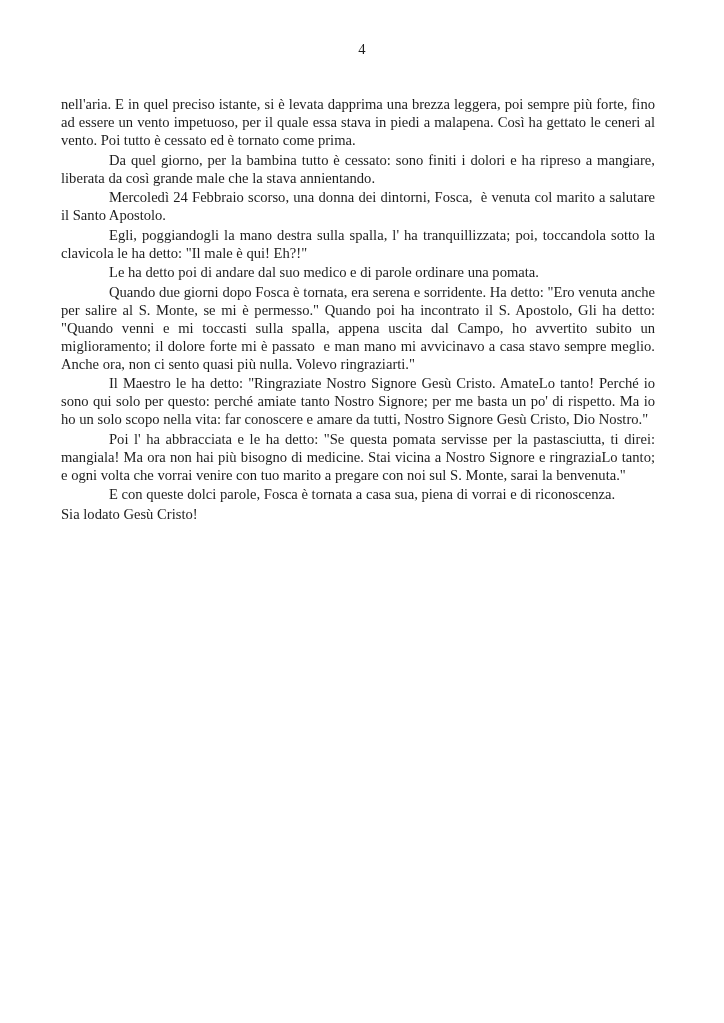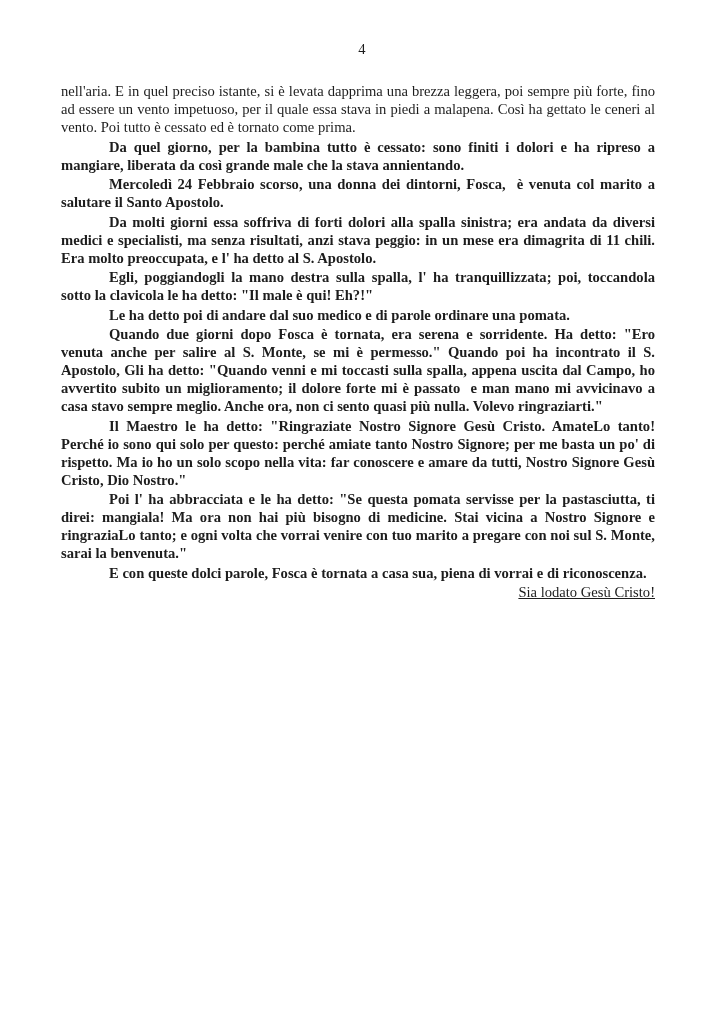--- a/index.html
+++ b/index.html
@@ -21,50 +21,46 @@
     top: 40px;
     left: 0;
     width: 100%;
     text-align: center;
     font-size: 14.6px;
     line-height: 18px;
   }
   .content {
     position: absolute;
     left: 61px;
-    top: 82px;
+    top: 95px;
     width: 594px;
     font-size: 14.6px;
     line-height: 18px;
     text-align: justify;
   }
   .content p {
     margin: 0 0 1.5px 0;
   }
   .content p.indent {
     text-indent: 48px;
-    font-weight: bold;
   }
   .content p.right {
-    text-align: right;
     text-indent: 0;
-    text-decoration: underline;
   }
 </style>
 </head>
 <body>
 
 <div class="page">
   <div class="page-number">4</div>
   <div class="content">
 
   <p>nell'aria. E in quel preciso istante, si è levata dapprima una brezza leggera, poi sempre più forte, fino ad essere un vento impetuoso, per il quale essa stava in piedi a malapena. Così ha gettato le ceneri al vento. Poi tutto è cessato ed è tornato come prima.</p>
       <p class="indent">Da quel giorno, per la bambina tutto è cessato: sono finiti i dolori e ha ripreso a mangiare, liberata da così grande male che la stava annientando.</p>
       <p class="indent">Mercoledì 24 Febbraio scorso, una donna dei dintorni, Fosca,&nbsp; è venuta col marito a salutare il Santo Apostolo.</p>
-      <p class="indent">Da molti giorni essa soffriva di forti dolori alla spalla sinistra; era andata da diversi medici e specialisti, ma senza risultati, anzi stava peggio: in un mese era dimagrita di 11 chili. Era molto preoc­cupata, e l' ha detto al S. Apostolo.</p>
       <p class="indent">Egli, poggiandogli la mano destra sulla spalla, l' ha tranquillizzata; poi, toccandola sotto la clavicola le ha detto: "Il male è qui! Eh?!"</p>
       <p class="indent">Le ha detto poi di andare dal suo medico e di parole ordinare una pomata.</p>
       <p class="indent">Quando due giorni dopo Fosca è tornata, era serena e sorridente. Ha detto: "Ero venuta anche per salire al S. Monte, se mi è permesso." Quando poi ha incontrato il S. Apostolo, Gli ha detto: "Quando venni e mi toccasti sulla spalla, appena uscita dal Campo, ho avvertito subito un miglioramento; il dolore forte mi è passato&nbsp; e man mano mi avvicinavo a casa stavo sempre meglio. Anche ora, non ci sento quasi più nulla. Volevo ringraziarti."</p>
       <p class="indent">Il Maestro le ha detto: "Ringraziate Nostro Signore Gesù Cristo. AmateLo tanto! Perché io sono qui solo per questo: perché amiate tanto Nostro Signore; per me basta un po' di rispetto. Ma io ho un solo scopo nella vita: far conoscere e amare da tutti, Nostro Signore Gesù Cristo, Dio Nostro."</p>
       <p class="indent">Poi l' ha abbracciata e le ha detto: "Se questa pomata servisse per la pastasciutta, ti direi: mangiala! Ma ora non hai più bisogno di medicine. Stai vicina a Nostro Signore e ringraziaLo tanto; e ogni volta che vorrai venire con tuo marito a pregare con noi sul S. Monte, sarai la benvenuta."</p>
       <p class="indent">E con queste dolci parole, Fosca è tornata a casa sua, piena di vorrai e di riconoscenza.</p>
       <p class="right">Sia lodato Gesù Cristo!</p>
     </div>
 </div>
 

